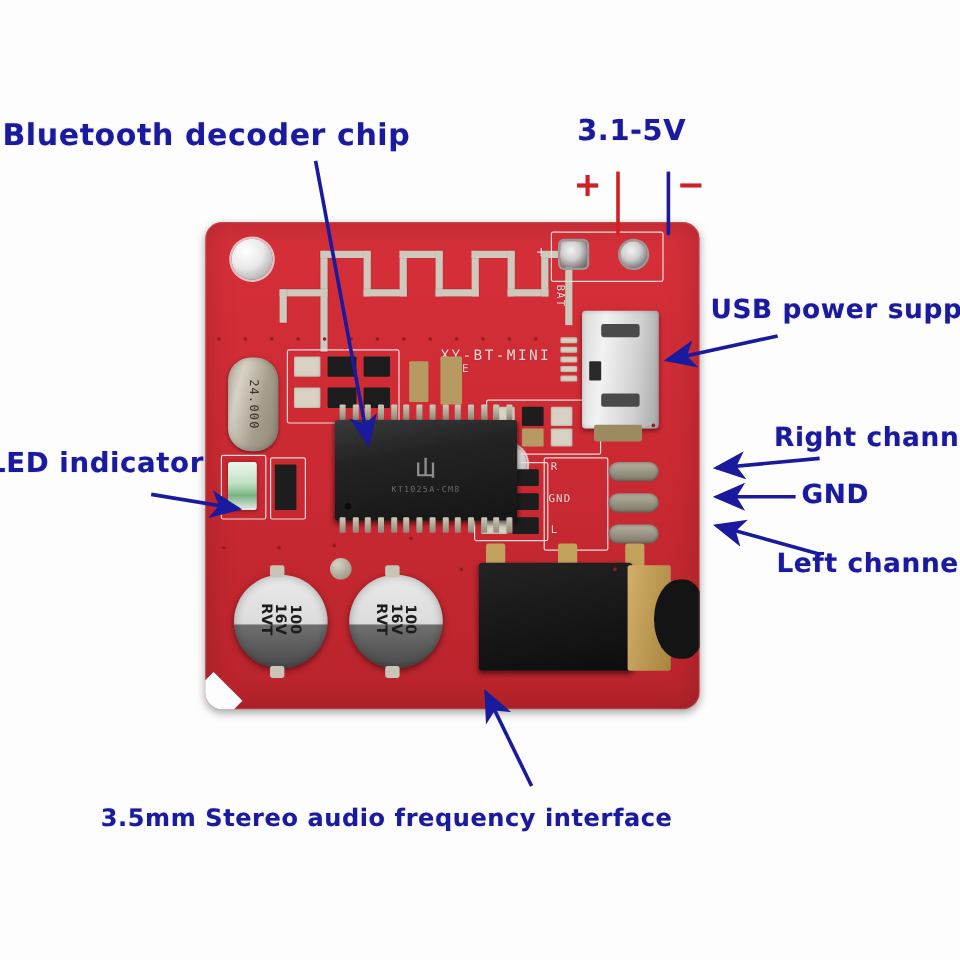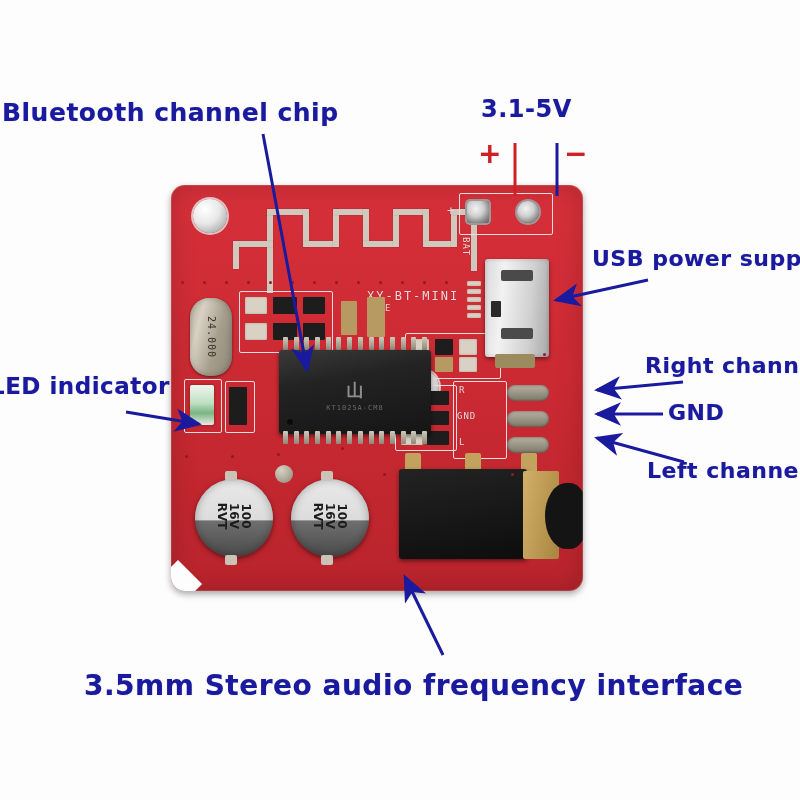--- a/index.html
+++ b/index.html
@@ -369,32 +369,32 @@
 
     <line x1="663" y1="414" x2="597" y2="414" stroke="#1a1a9e" stroke-width="3" marker-end="url(#ah)"></line>
 
     <line x1="684" y1="462" x2="597" y2="438" stroke="#1a1a9e" stroke-width="3" marker-end="url(#ah)"></line>
 
     <line x1="126" y1="412" x2="199" y2="424" stroke="#1a1a9e" stroke-width="3" marker-end="url(#ah)"></line>
 
     <line x1="443" y1="655" x2="405" y2="577" stroke="#1a1a9e" stroke-width="3" marker-end="url(#ah)"></line>
   </svg>
 
-  <div class="anno" style="left:2px;top:98px;font-size:25px;">Bluetooth channel chip</div>
+  <div class="anno" style="left:2px;top:98px;font-size:25px;">Bluetooth decoder chip</div>
 
   <div class="anno" style="left:481px;top:95px;font-size:24px;">3.1-5V</div>
 
   <div class="anno red" style="left:478px;top:137px;font-size:28px;">+</div>
   <div class="anno red" style="left:564px;top:137px;font-size:28px;">−</div>
 
   <div class="anno" style="left:592px;top:246px;font-size:22px;">USB power supply</div>
 
   <div class="anno" style="left:645px;top:353px;font-size:22px;">Right channel</div>
 
   <div class="anno" style="left:668px;top:400px;font-size:22px;">GND</div>
 
   <div class="anno" style="left:647px;top:458px;font-size:22px;">Left channel</div>
 
   <div class="anno" style="left:-10px;top:373px;font-size:23px;">LED indicator</div>
 
-  <div class="anno" style="left:84px;top:669px;font-size:28px;">3.5mm Stereo audio frequency interface</div>
+  <div class="anno" style="left:84px;top:669px;font-size:20px;">3.5mm Stereo audio frequency interface</div>
 
 </div>
 
 </body></html>

